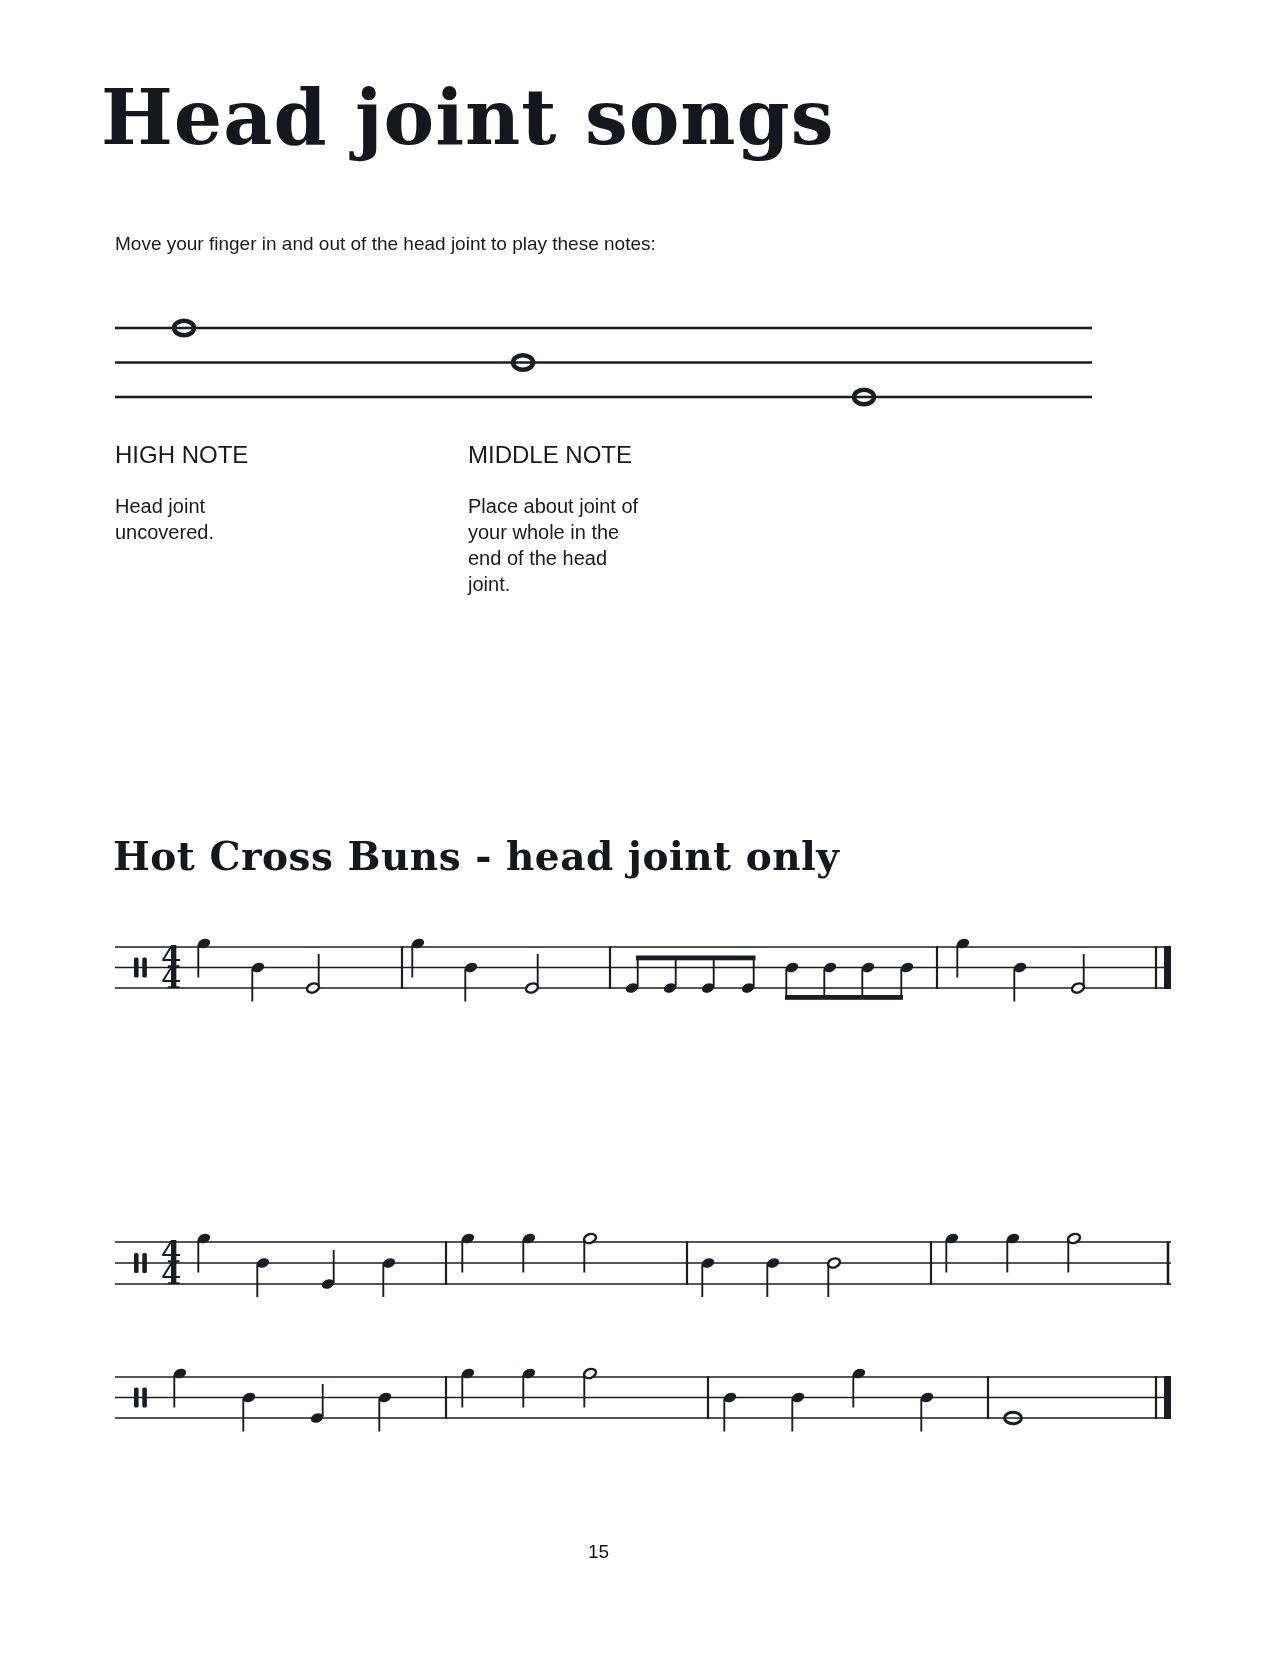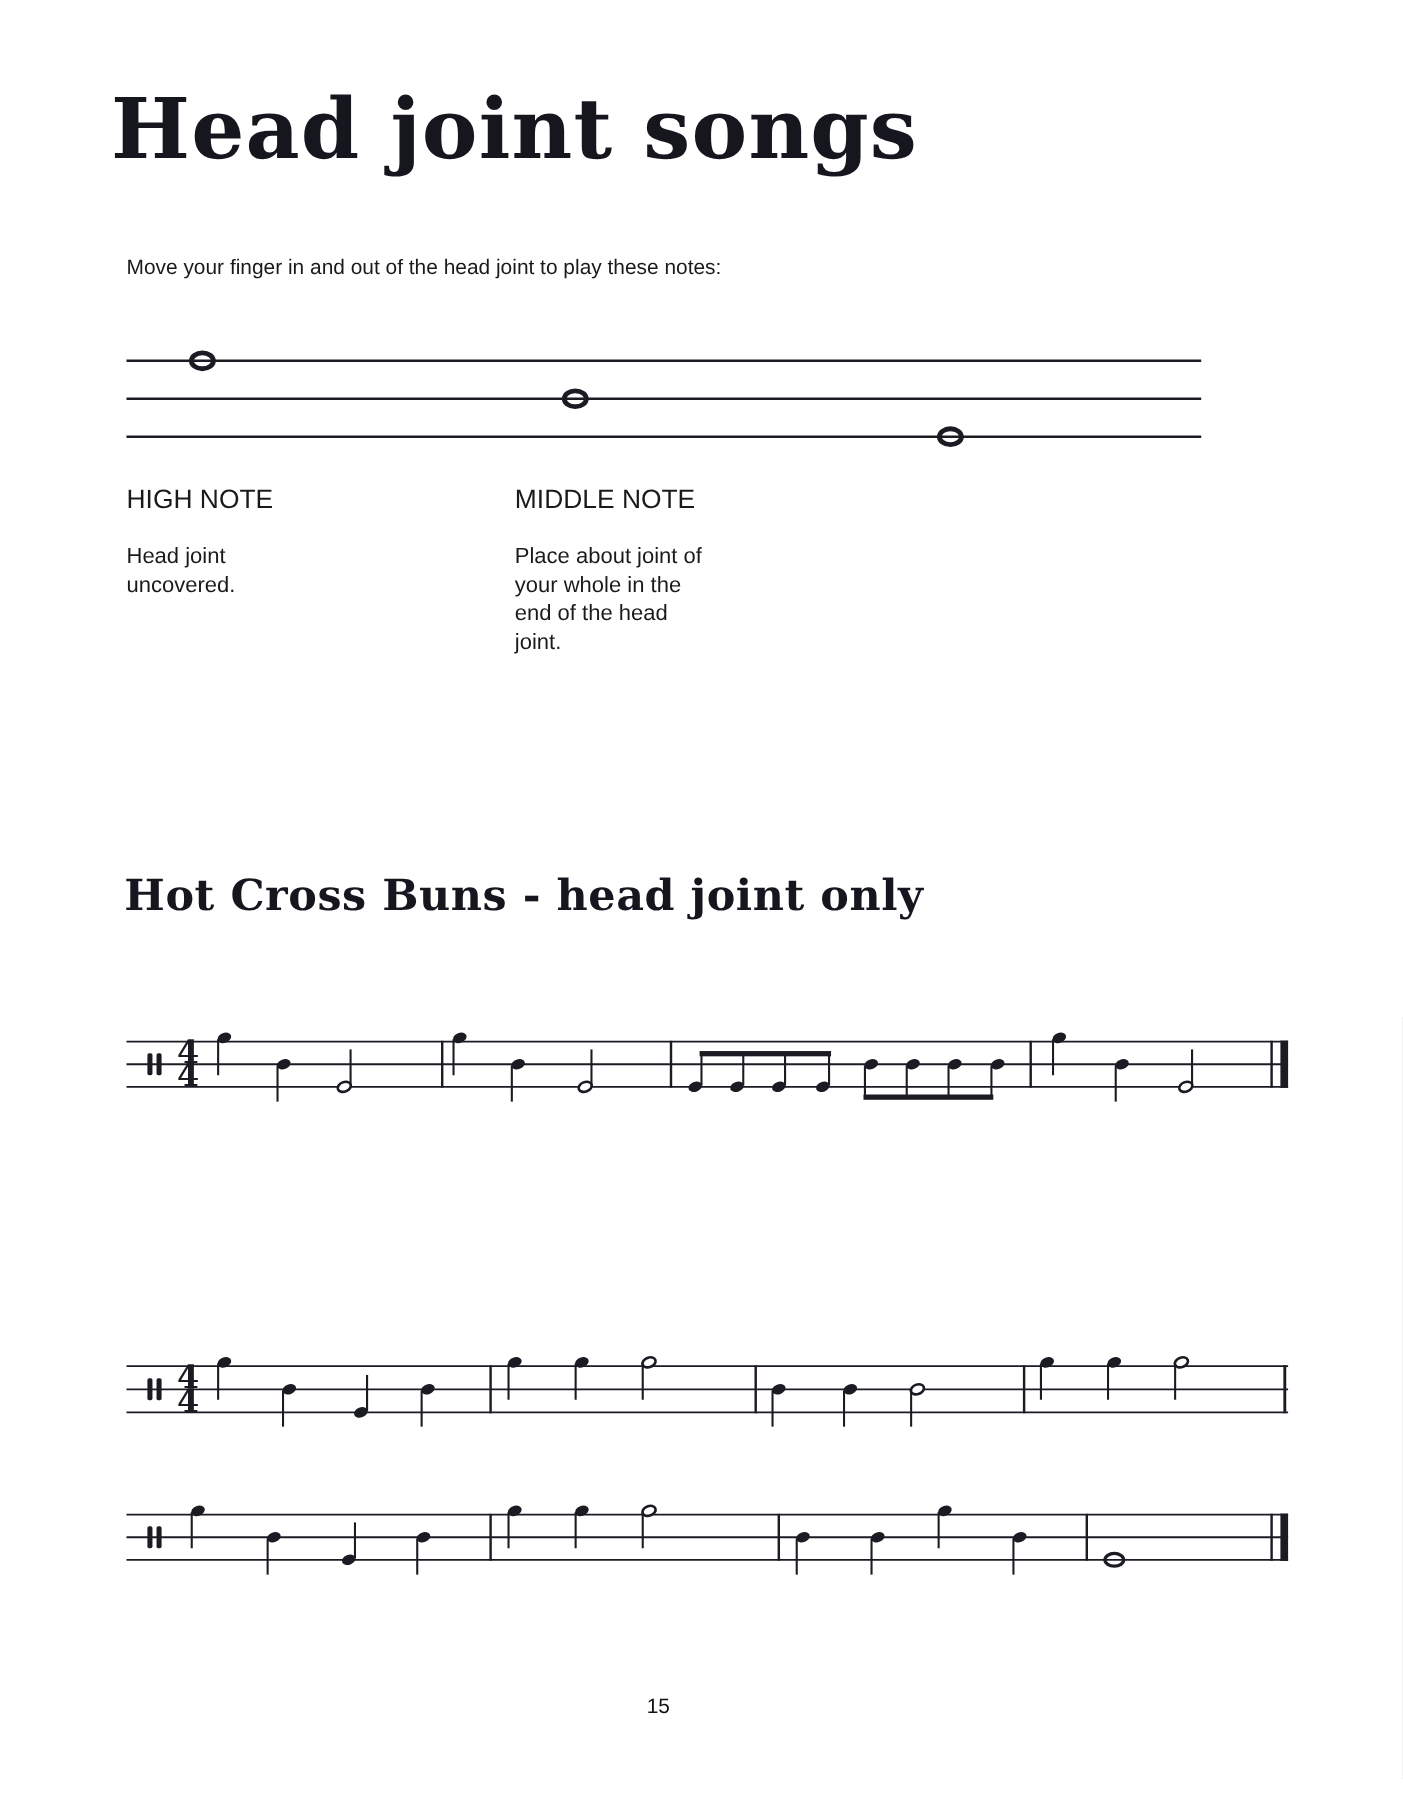--- a/index.html
+++ b/index.html
@@ -19,21 +19,21 @@
   .instr1{left:115px;top:231px;width:900px;}
   .instr2{left:115px;top:699px;width:900px;}
   .col{top:441px;width:310px;}
   .col .hdr{font-size:24px;margin:0 0 24px 0;}
   .col .ln{font-size:20px;line-height:26px;}
   .song-heading{
     font-family:"DejaVu Serif","Liberation Serif",serif;
     font-weight:bold;font-size:39px;line-height:1.0;color:#16161f;
     letter-spacing:0.5px;width:1000px;left:113px;
   }
-  .hcb{top:795px;}
+  .hcb{top:837px;}
   .mary{top:1133px;}
   .pagenum{left:0;top:1541px;width:1197px;text-align:center;font-size:19px;color:#111;}
   svg.music{left:0;top:0;pointer-events:none;}
   .tsig{
     font-family:"DejaVu Serif","Liberation Serif",serif;
     font-weight:bold;font-size:29px;
   }
 </style>
 </head>
 <body>

